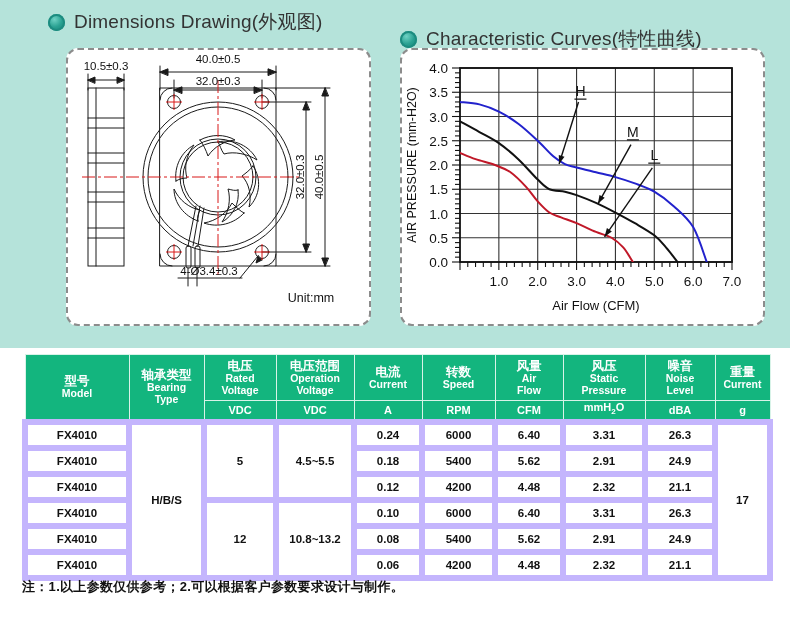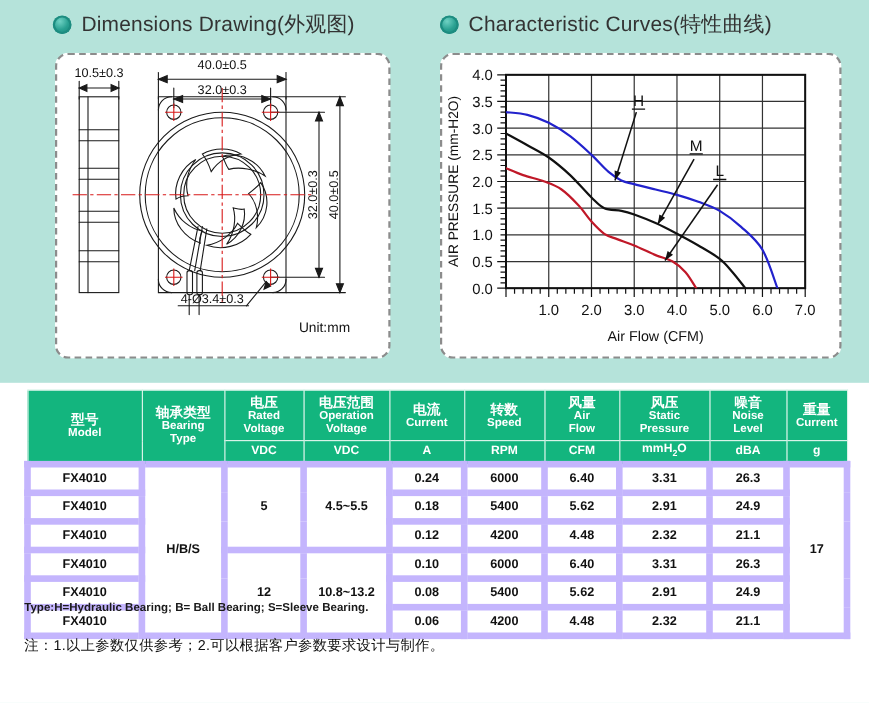--- a/index.html
+++ b/index.html
@@ -71,42 +71,42 @@
     background:#ffffff;color:#111111;
     font-size:11.5px;font-weight:bold;height:20px;
     border:6px solid #c4b5fd;
   }
   .note-type{
     position:absolute;left:22px;top:546px;
     font-size:10.5px;font-weight:bold;color:#1a1a1a;
   }
   .note-cn{
     position:absolute;left:22px;top:578px;
-    font-size:13px;font-weight:normal;color:#111111;letter-spacing:.3px;
+    font-size:13px;font-weight:bold;color:#111111;letter-spacing:.3px;
   }
   .sub{font-size:8px;vertical-align:sub;}
 </style>
 </head>
 <body>
 
 <div id="root">
 
   <div class="teal-band"></div>
 
   <div class="section-head" style="left:48px;top:9px;">
     <span class="bullet"></span>
     <span class="section-title">Dimensions Drawing(外观图)</span>
   </div>
 
-  <div class="section-head" style="left:400px;top:9px;">
+  <div class="section-head" style="left:400px;top:26px;">
     <span class="bullet"></span>
     <span class="section-title">Characteristic Curves(特性曲线)</span>
   </div>
 
-  <div class="dash-box" style="left:50px;top:48px;width:305px;height:278px;">
+  <div class="dash-box" style="left:66px;top:48px;width:305px;height:278px;">
     <svg class="drawing" width="301" height="274" viewBox="0 0 301 274">
       <g stroke="#1a1a1a" fill="none" stroke-width="1" stroke-linecap="round">
 
         <rect x="20" y="38" width="36" height="178"></rect>
         <line x1="28" y1="38" x2="28" y2="216"></line>
         <line x1="20" y1="68" x2="56" y2="68"></line>
         <line x1="20" y1="78" x2="56" y2="78"></line>
         <line x1="20" y1="103" x2="56" y2="103"></line>
         <line x1="20" y1="113" x2="56" y2="113"></line>
         <line x1="20" y1="142" x2="56" y2="142"></line>
@@ -473,16 +473,15 @@
           <td>FX4010</td>
           <td>0.06</td>
           <td>4200</td>
           <td>4.48</td>
           <td>2.32</td>
           <td>21.1</td>
         </tr>
       </tbody>
   </table>
 
-  <div class="note-type">Type:H=Hydraulic Bearing; B= Ball Bearing; S=Sleeve  Bearing.</div>
   <div class="note-cn">注：1.以上参数仅供参考；2.可以根据客户参数要求设计与制作。</div>
 
 </div>
 
 </body></html>

